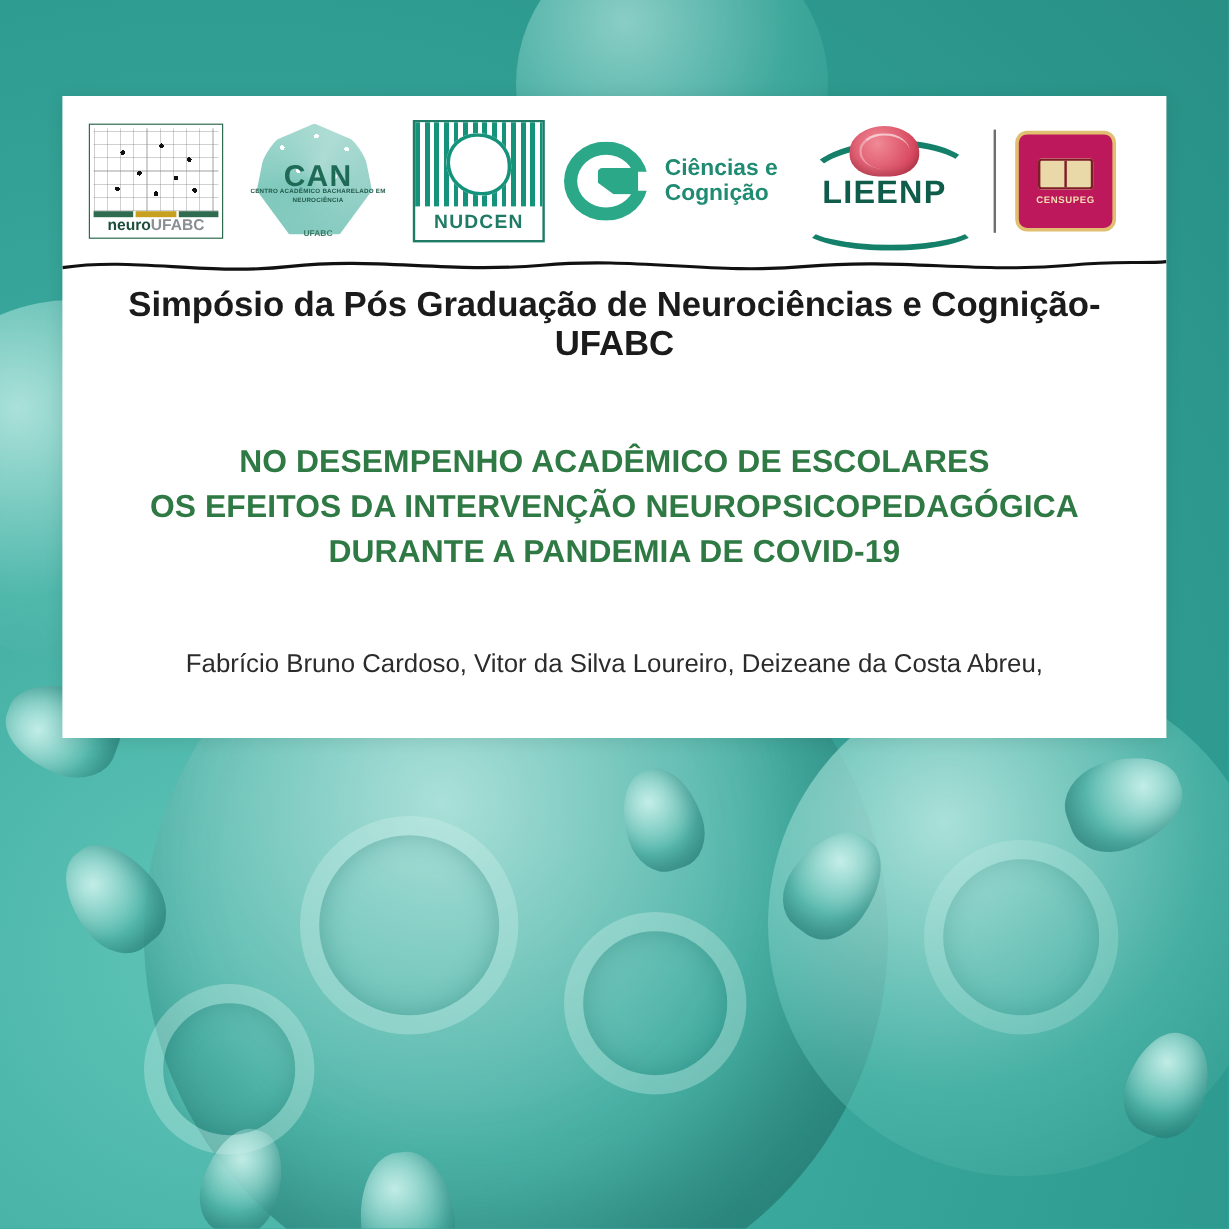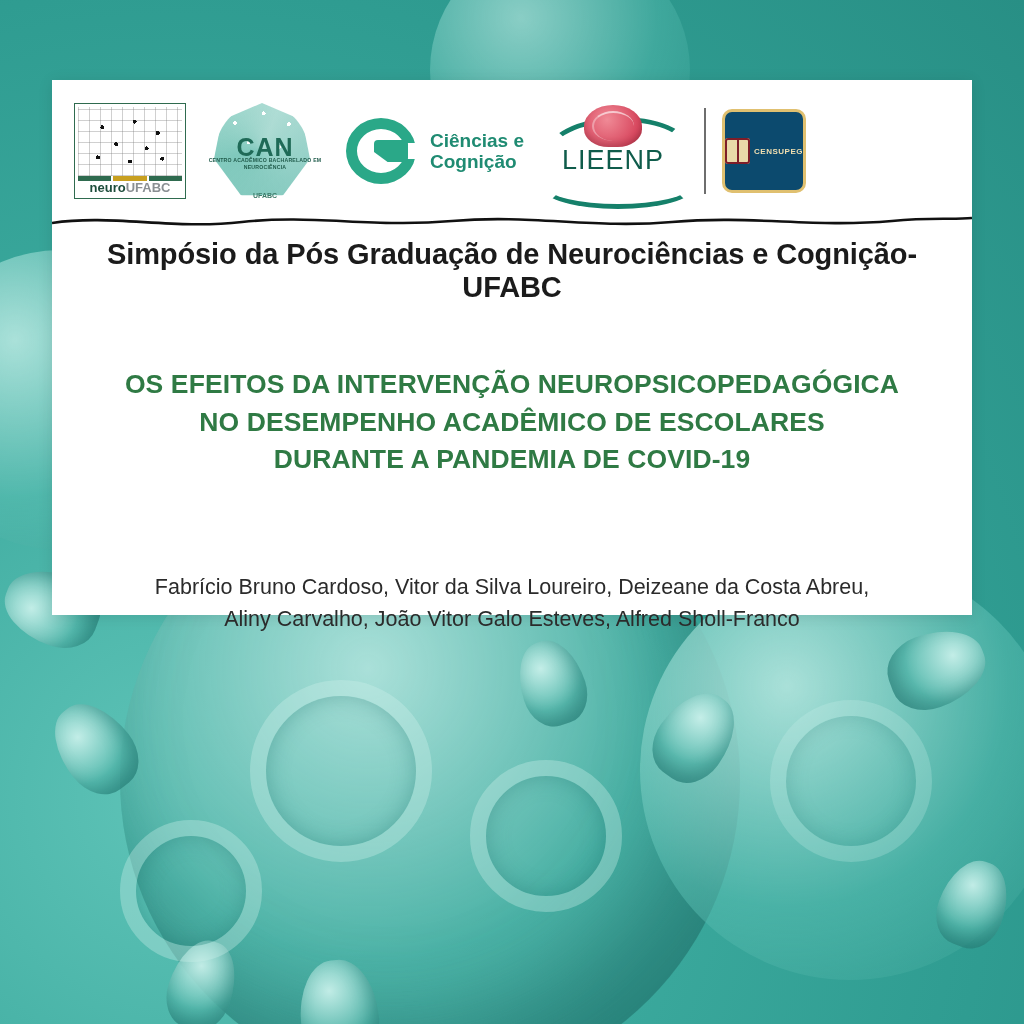--- a/index.html
+++ b/index.html
@@ -238,21 +238,21 @@
   }
   .lie-brain::after {
     content:"";
     position:absolute; inset: 6px 8px;
     border-radius: 50%;
     border-top: 2px solid rgba(255,255,255,0.6);
     border-left: 2px solid rgba(255,255,255,0.35);
   }
   .lie-word {
     position: absolute; left: 0; top: 42px; width: 150px; text-align: center;
-    font-size: 27px; font-weight: normal; letter-spacing: 1px; color: #0f5c4b;
+    font-size: 27px; font-weight: bold; letter-spacing: 1px; color: #0f5c4b;
   }
   .lie-arc {
     position: absolute; left: 8px; top: 14px; width: 134px; height: 58px;
     border: 5px solid #15806a;
     border-radius: 50%;
     border-color: #15806a transparent transparent transparent;
     transform: rotate(-2deg);
   }
   .lie-arc2 {
     position: absolute; left: 4px; top: 62px; width: 142px; height: 34px;
@@ -266,24 +266,24 @@
     height: 86px;
     background: #6e6e6e;
     flex: 0 0 auto;
     margin: 0 2px;
   }
 
   
   .censupeg {
     width: 84px; height: 84px;
     border-radius: 10px;
-    background: #0c4a6e;
+    background: #be185d;
     border: 3px solid #e0c070;
     box-sizing: border-box;
-    display: flex; align-items: center; justify-content: center;
+    display: flex; flex-direction: column; align-items: center; justify-content: center;
     gap: 4px;
   }
   .censupeg-book {
     width: 46px; height: 26px;
     background: #e9d9a8;
     border-radius: 3px;
     position: relative;
     box-shadow: inset 0 0 0 2px #7e1d28;
   }
   .censupeg-book::after {
@@ -319,21 +319,21 @@
     margin: 62px 52px 0 52px;
     text-align: center;
     font-size: 26.5px;
     line-height: 1.42;
     font-weight: bold;
     color: #2f7a44;
     letter-spacing: 0.1px;
   }
 
   .authors {
-    margin: 92px 58px 0 58px;
+    margin: 58px 58px 0 58px;
     text-align: center;
     font-size: 21.5px;
     line-height: 1.5;
     color: #2b2b2b;
   }
 
   #pesquisa {
     position: absolute;
     left: 0;
     right: 0;
@@ -396,20 +396,26 @@
       <div class="logo">
         <div class="can">
           <div class="can-egg"></div>
           <div class="can-net"></div>
           <div class="can-word">CAN</div>
           <div class="can-sub">CENTRO ACADÊMICO BACHARELADO EM NEUROCIÊNCIA</div>
           <div class="can-foot">UFABC</div>
         </div>
       </div>
 
+      <div class="logo">
+        <div class="nudcen">
+          <div class="nud-top"></div>
+          <div class="nud-word">NUDCEN</div>
+        </div>
+      </div>
 
       <div class="logo">
         <div class="cec">
           <div class="cec-mark"></div>
           <div class="cec-text">
             <div>Ciências e</div>
             <div>Cognição</div>
           </div>
         </div>
       </div>
@@ -436,26 +442,25 @@
 
     <div class="wave">
       <svg viewBox="0 0 920 18" preserveAspectRatio="none" aria-hidden="true">
         <path d="M0,11 C60,2 120,18 190,10 C260,2 320,16 400,9 C480,2 540,17 620,10 C700,3 760,16 840,9 C880,5 900,8 920,6" fill="none" stroke="#111111" stroke-width="2.6"></path>
       </svg>
     </div>
 
     <div class="subtitle">Simpósio da Pós Graduação de Neurociências e Cognição-UFABC</div>
 
     <div class="title">
+      <div>NO DESEMPENHO ACADÊMICO DE ESCOLARES</div>
       <div>OS EFEITOS DA INTERVENÇÃO NEUROPSICOPEDAGÓGICA</div>
-      <div>NO DESEMPENHO ACADÊMICO DE ESCOLARES</div>
       <div>DURANTE A PANDEMIA DE COVID-19</div>
     </div>
 
     <div class="authors">
       <div>Fabrício Bruno Cardoso, Vitor da Silva Loureiro, Deizeane da Costa Abreu,</div>
-      <div>Aliny Carvalho, João Vitor Galo Esteves, Alfred Sholl-Franco</div>
     </div>
 
   </div>
 
 
 </div>
 
 </body></html>

